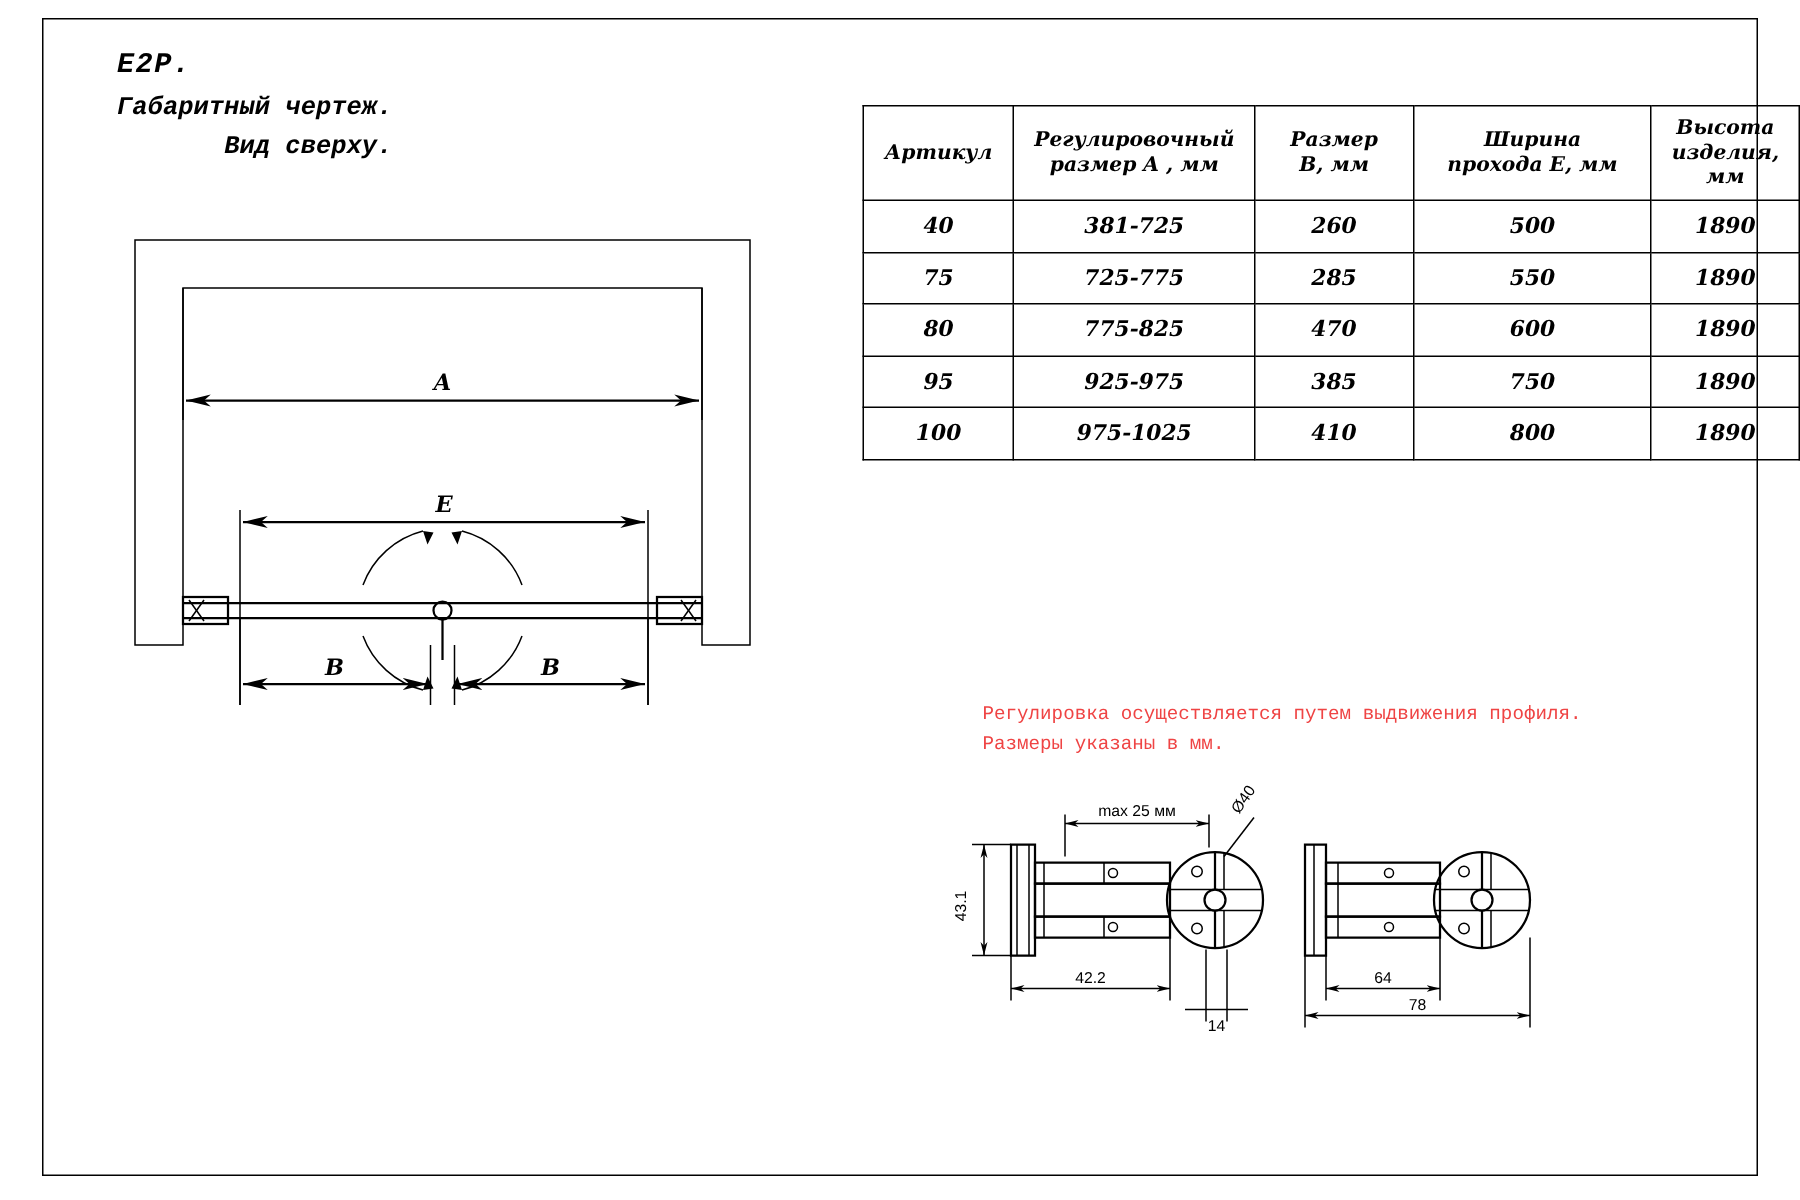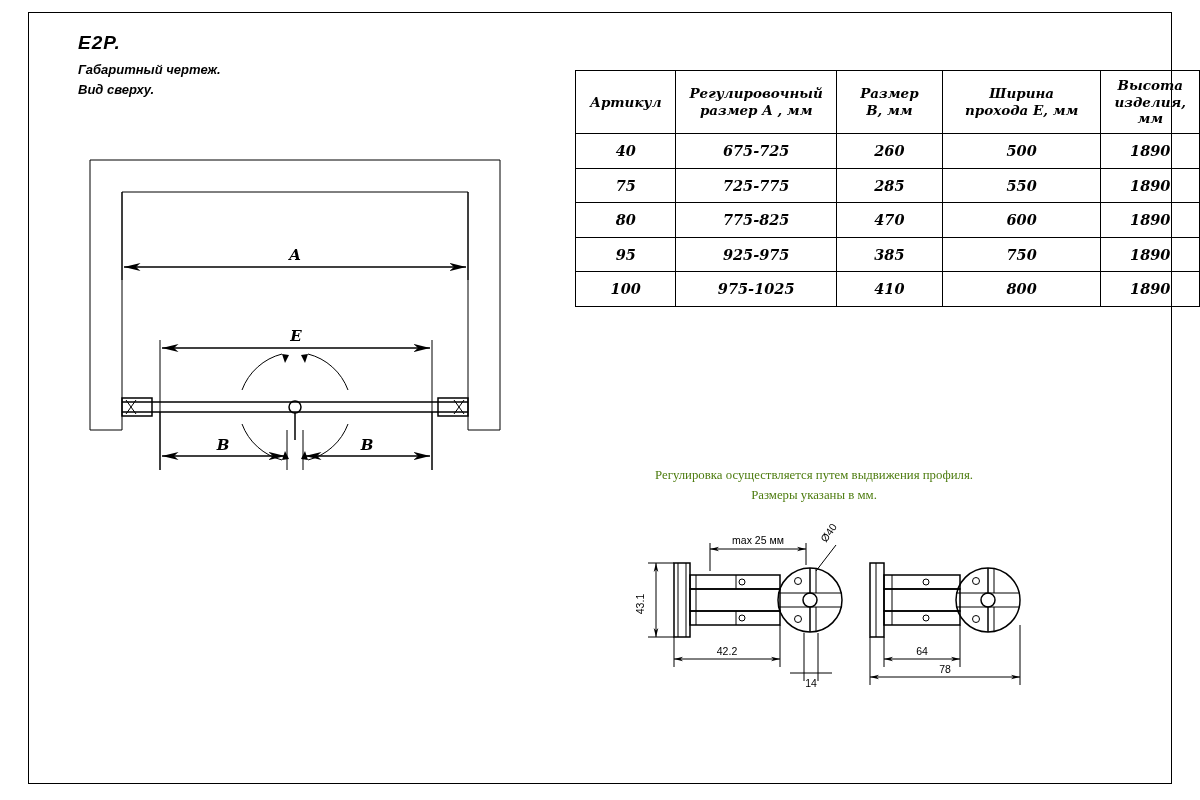--- a/index.html
+++ b/index.html
@@ -25,34 +25,35 @@
     height: 772px;
     border: 1.6px solid #000;
     box-sizing: border-box;
   }
 
   
   .title-block {
     position: absolute;
     left: 78px;
     top: 32px;
-    font-family: Liberation Sans, sans-serif;
+    font-family: Liberation Mono, monospace;
     font-style: italic;
     color: #000;
   }
   .title-main {
     font-size: 19px;
     font-weight: bold;
     letter-spacing: 1px;
     margin-bottom: 6px;
   }
   .title-sub {
-    font-size: 13px;
+    font-size: 17px;
     font-weight: bold;
     line-height: 1.5;
+    text-align: right;
   }
 
   
   .drawing {
     position: absolute;
     left: 60px;
     top: 140px;
     width: 470px;
     height: 360px;
   }
@@ -90,25 +91,24 @@
   .col-a   { width: 152px; }
   .col-b   { width: 98px; }
   .col-e   { width: 152px; }
   .col-h   { width: 90px; }
 
   
   .notes {
     position: absolute;
     left: 655px;
     top: 466px;
-    font-family: Liberation Serif, serif;
+    font-family: Liberation Mono, monospace;
     font-size: 12.8px;
-    color: #4d7c0f;
+    color: #ef4444;
     line-height: 1.55;
-    text-align: center;
   }
 
   
   .detail {
     position: absolute;
     left: 630px;
     top: 505px;
     width: 430px;
     height: 210px;
   }
@@ -242,21 +242,21 @@
           <th class="col-h">
             <div>Высота</div>
             <div>изделия,</div>
             <div>мм</div>
           </th>
         </tr>
       </thead>
       <tbody>
         <tr>
           <td>40</td>
-          <td>675-725</td>
+          <td>381-725</td>
           <td>260</td>
           <td>500</td>
           <td>1890</td>
         </tr>
         <tr>
           <td>75</td>
           <td>725-775</td>
           <td>285</td>
           <td>550</td>
           <td>1890</td>

